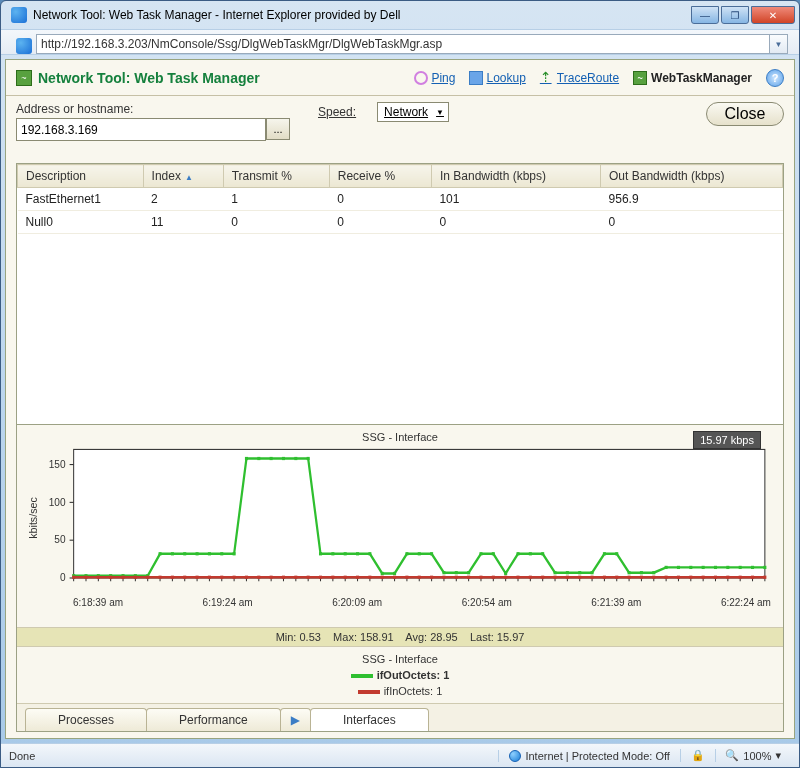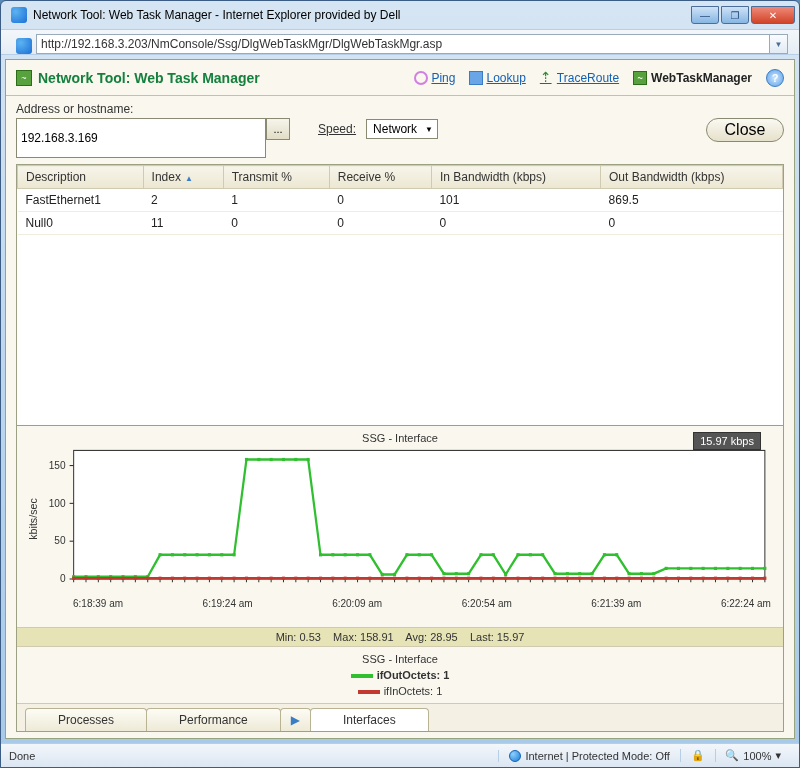--- a/index.html
+++ b/index.html
@@ -25,23 +25,23 @@
 .page { flex: 1; margin: 4px; background: #f9f7ee; border: 1px solid #98a480; display: flex; flex-direction: column; }
 
 .toolbar { height: 36px; display: flex; align-items: center; padding: 0 10px; border-bottom: 1px solid #c6c0a6; }
 .toolbar .tbicon { width: 16px; height: 16px; margin-right: 6px; background:#58a13f; border:1px solid #2d6d1a; display:flex; align-items:center; justify-content:center; color:#fff; font-size:9px;}
 .toolbar .tbtitle { font-weight: bold; font-size: 14px; color: #15803d; flex: 1; }
 .toolbar .tool { margin-left: 14px; display: flex; align-items: center; font-size: 12px; color: #1460b3; text-decoration: underline; cursor: pointer; }
 .toolbar .tool.cur { text-decoration: none; color:#222; font-weight:bold; }
 .toolbar .tool .ti { width:14px; height:14px; margin-right:3px; }
 .helpbtn { width:18px; height:18px; border-radius:50%; background:radial-gradient(#cfe7ff,#5aa0e8); border:1px solid #3b7dc5; color:#fff; font-size:11px; font-weight:bold; display:flex; align-items:center; justify-content:center; margin-left:14px;}
 
-.controls { padding: 6px 10px 6px; display:flex; align-items:center; gap:18px; }
+.controls { padding: 6px 10px 22px; display:flex; align-items:flex-start; gap:18px; }
 .controls label { font-size:12px; color:#333; display:block; margin-bottom:2px;}
-.ip-input { width:250px; height:40px; border:1px solid #8a8a72; background:#fff; font-size:12px; padding:0 4px; }
+.ip-input { width:250px; height:23px; border:1px solid #8a8a72; background:#fff; font-size:12px; padding:0 4px; }
 .ip-btn { width:24px; height:22px; border:1px solid #8a8a72; background:linear-gradient(#f6f5ec,#e2ddc6); font-size:11px; cursor:pointer; }
 .speed-lbl { font-size:12px; color:#333; text-decoration:underline; margin-left:10px;}
 .speed-sel { height:20px; border:1px solid #8a8a72; background:#fff; font-size:12px; padding:0 4px 0 6px; min-width:70px;}
 .spacer { flex:1; }
 .closebtn { width:78px; height:24px; border:1px solid #8a8a72; border-radius:12px; background:linear-gradient(#faf9f2,#e6e1cb); font-size:16px; cursor:pointer;}
 
 .content { flex:1; margin: 0 10px 6px; border:1px solid #9ca184; background:#14532d; display:flex; flex-direction:column; overflow:hidden;}
 
 
 table.grid { width:100%; border-collapse:collapse; font-size:12px; }
@@ -119,21 +119,21 @@
     </div>
 
     <div class="controls">
       <div>
         <label>Address or hostname:</label>
         <div style="display:flex;">
           <input class="ip-input" value="192.168.3.169" style="">
           <button class="ip-btn">...</button>
         </div>
       </div>
-      <div style="display:flex;align-items:center;gap:10px;margin-bottom:2px;">
+      <div style="display:flex;align-items:center;gap:21px;margin-bottom:2px;text-decoration:underline;">
         <span class="speed-lbl">Speed:</span>
         <div style="display:flex;">
           <div class="speed-sel" style="display:flex;align-items:center;justify-content:space-between;gap:8px;">
               <span>Network</span>
               <span style="font-size:8px;">▼</span>
             </div>
         </div>
       </div>
       <div class="spacer"></div>
       <button class="closebtn">Close</button>
@@ -152,21 +152,21 @@
                 <th>Out Bandwidth (kbps)</th>
               </tr>
             </thead>
           <tbody id="gridbody">
               <tr>
                 <td>FastEthernet1</td>
                 <td>2</td>
                 <td>1</td>
                 <td>0</td>
                 <td>101</td>
-                <td>869.5</td>
+                <td>956.9</td>
               </tr>
               <tr>
                 <td>Null0</td>
                 <td>11</td>
                 <td>0</td>
                 <td>0</td>
                 <td>0</td>
                 <td>0</td>
               </tr>
             </tbody>

